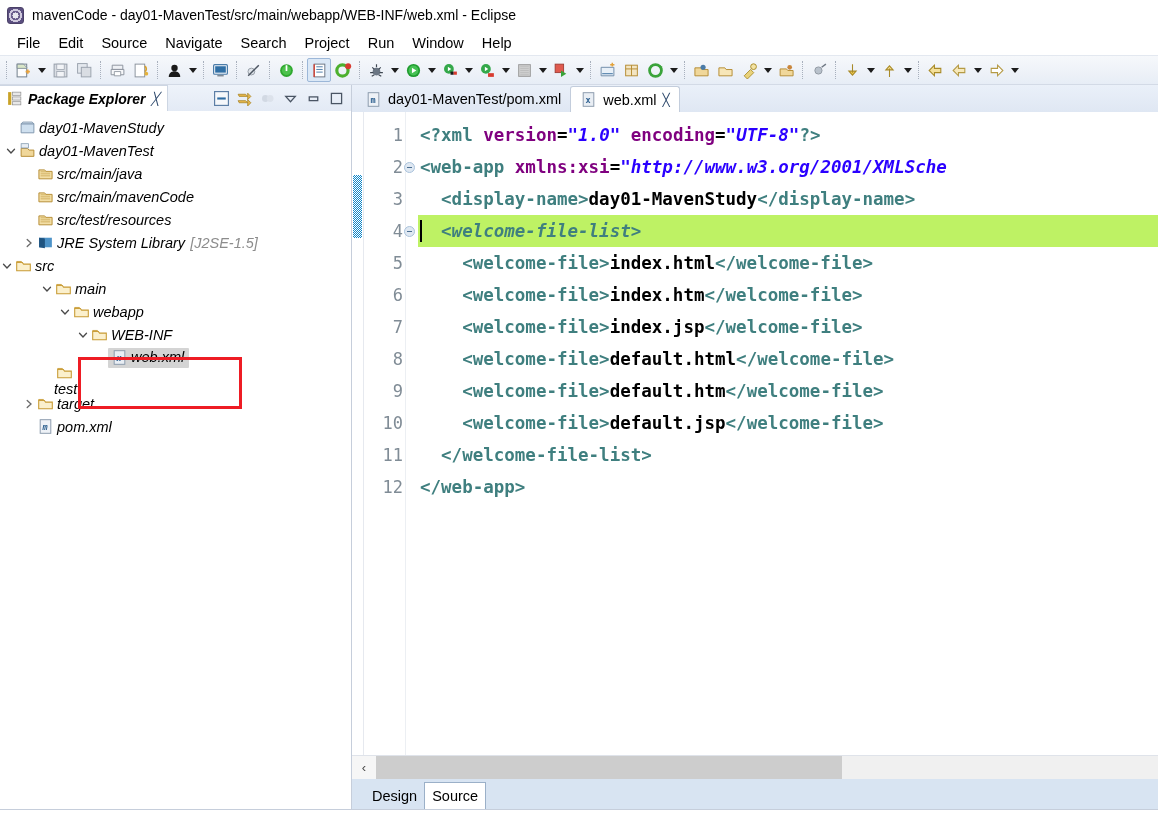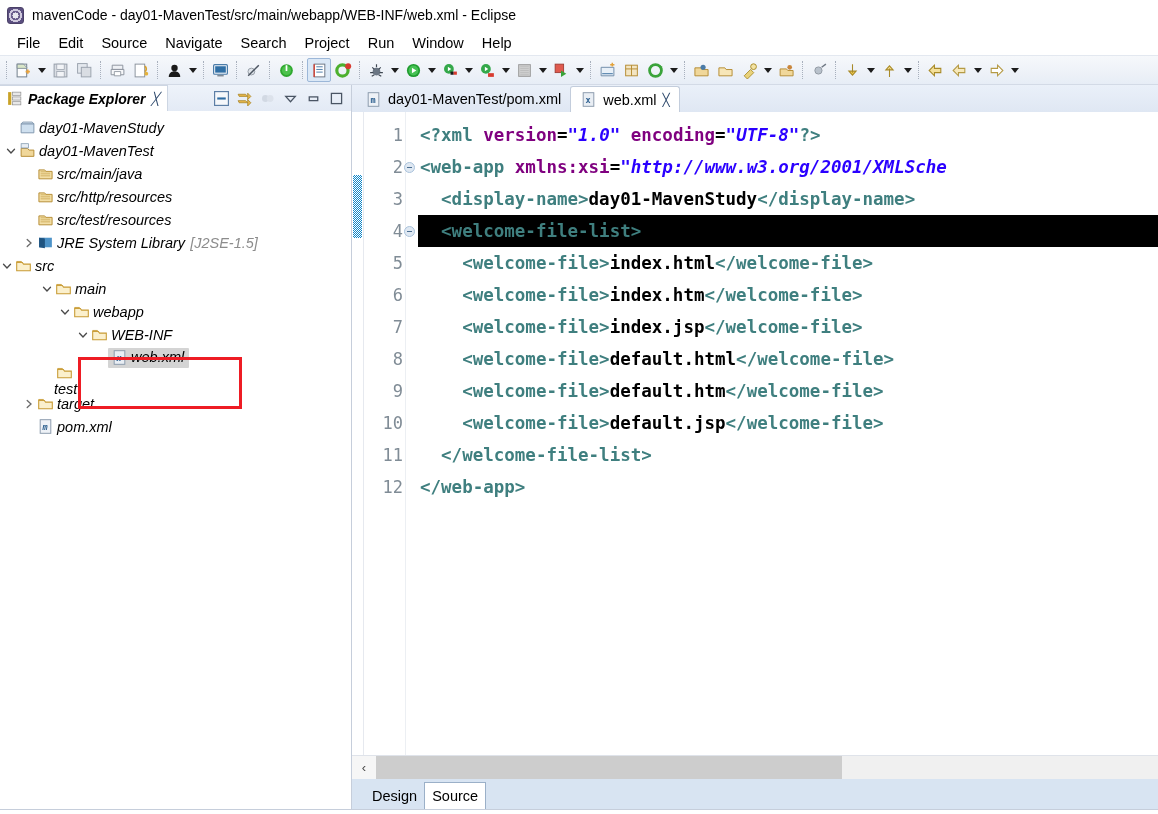--- a/index.html
+++ b/index.html
@@ -255,21 +255,21 @@
     padding-top: 7px;
     font-family: "DejaVu Sans Mono", monospace;
     font-size: 17.5px;
     font-weight: bold;
     white-space: pre;
     overflow: hidden;
     position: relative;
     min-width: 0;
   }
   .cl { height: 32px; line-height: 32px; padding-left: 2px; }
-  .cl.current { background: #000000; }
+  .cl.current { background: #bef264; font-style: italic; }
   .tag   { color: #3f7f7f; }
   .attr  { color: #7f007f; }
   .val   { color: #2a00ff; font-style: italic; font-weight: bold; }
   .txt   { color: #000000; }
   .pi    { color: #3f7f7f; }
   .caret {
     display: inline-block;
     width: 0; border-left: 2px solid #000;
     height: 22px; vertical-align: -5px;
     margin-right: -2px;
@@ -672,21 +672,21 @@
         </div>
         <div class="node" style="padding-left: 22px;">
           <span class="twisty"></span>
           <span style="display: flex; align-items: center;">
             <span class="node-icon">
               <svg viewBox="0 0 16 16" class="ic">
                 <path d="M1.8 4.6h5.4l1.2 1.4H14.2V13H1.8z" fill="#f3dfa6" stroke="#b58c32" stroke-width="0.9"></path>
                 <path d="M3.4 6.4h9M3.4 8.3h9M3.4 10.2h9" stroke="#c7a24e" stroke-width="0.7"></path>
               </svg>
             </span>
-            <span class="node-label">src/http/resources</span>
+            <span class="node-label">src/main/mavenCode</span>
           </span>
         </div>
         <div class="node" style="padding-left: 22px;">
           <span class="twisty"></span>
           <span style="display: flex; align-items: center;">
             <span class="node-icon">
               <svg viewBox="0 0 16 16" class="ic">
                 <path d="M1.8 4.6h5.4l1.2 1.4H14.2V13H1.8z" fill="#f3dfa6" stroke="#b58c32" stroke-width="0.9"></path>
                 <path d="M3.4 6.4h9M3.4 8.3h9M3.4 10.2h9" stroke="#c7a24e" stroke-width="0.7"></path>
               </svg>

